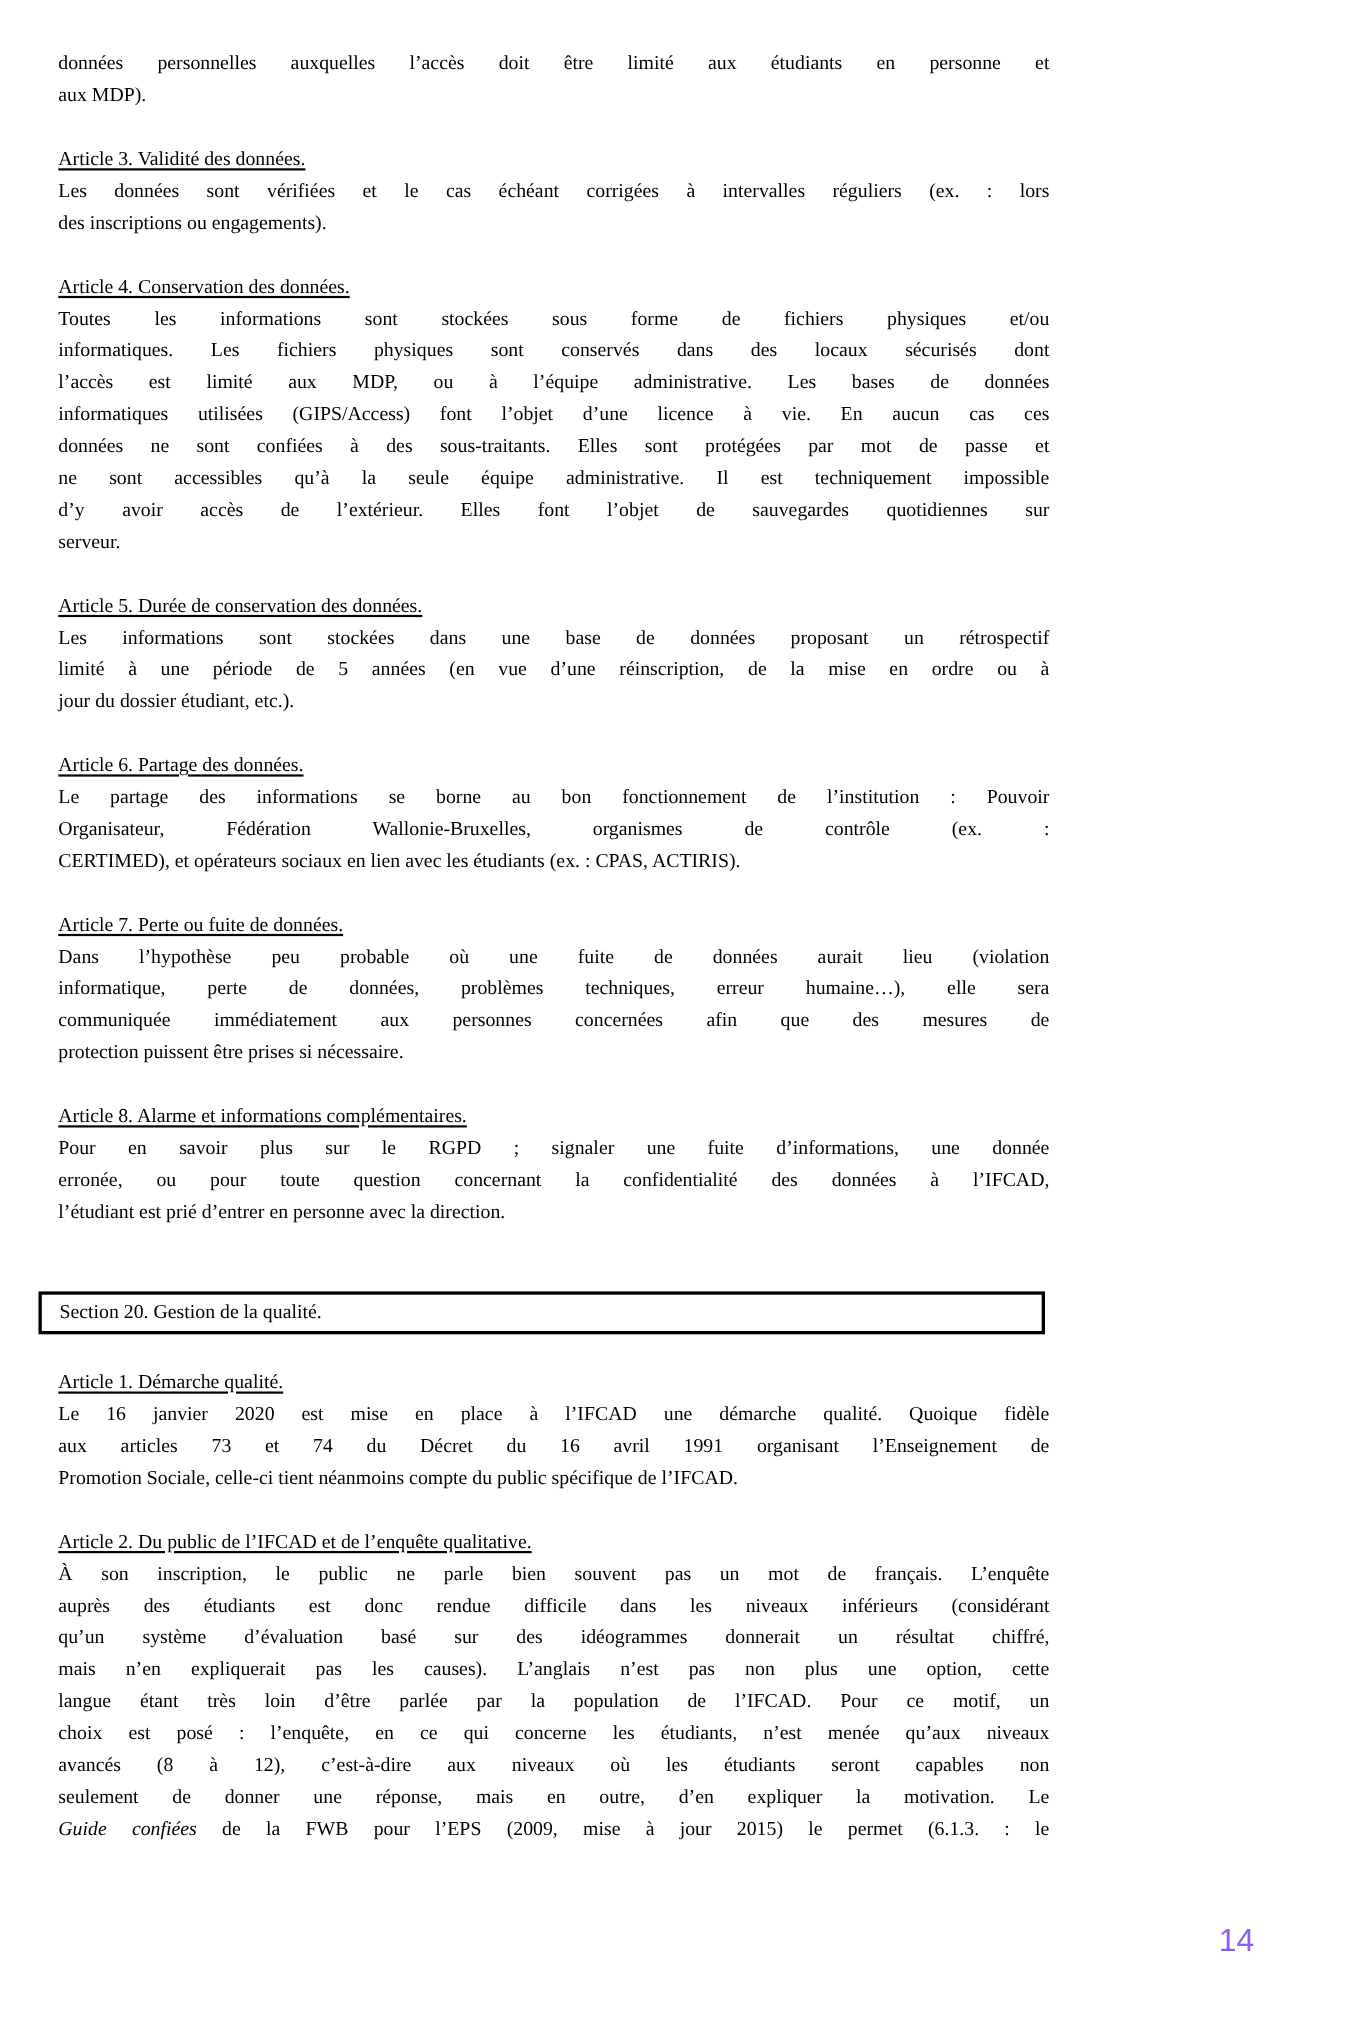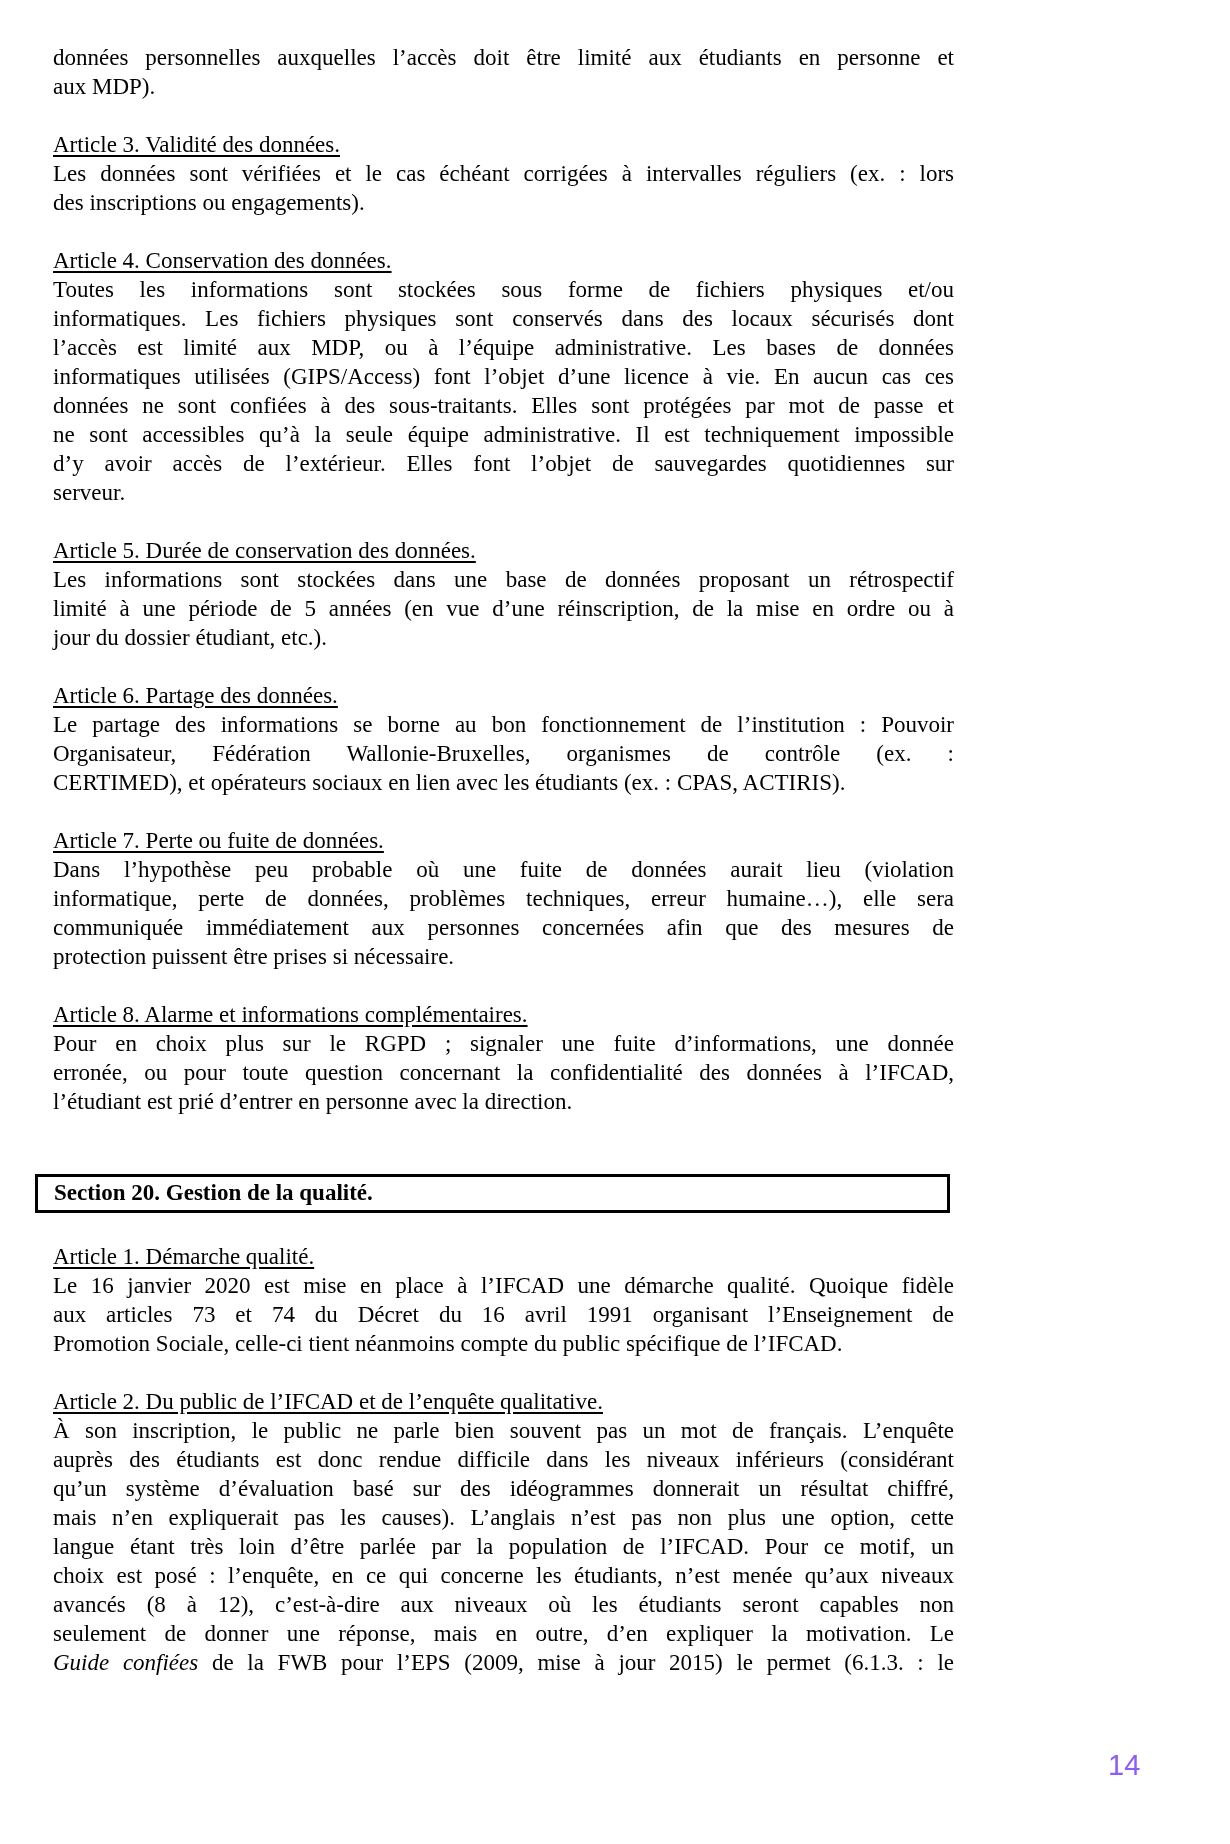--- a/index.html
+++ b/index.html
@@ -13,21 +13,21 @@
   .page {
     position: relative;
     width: 1230px; height: 1844px;
     background: #ffffff;
     overflow: hidden;
   }
   .text-column {
     position: absolute;
     left: 53px; top: 43px;
     width: 901px;
-    font-size: 23px;
+    font-size: 18px;
     line-height: 29px;
   }
   .line {
     height: 29px;
     text-align: justify;
     text-align-last: justify;
     text-justify: inter-word;
     white-space: nowrap;
   }
   .line.natural {
@@ -39,21 +39,21 @@
     text-decoration-thickness: 2px;
     text-underline-offset: 3px;
   }
   .italic { font-style: italic; }
   .gap { width: 100%; }
   .section-box {
     width: 915px;
     margin-left: -18px;
     border: 3px solid #000000;
     padding: 1px 8px 3px 16px;
-    font-weight: bold;
+    font-weight: normal;
     line-height: 29px;
   }
   .page-number {
     position: absolute;
     left: 1108px; top: 1751px;
     font-family: "Liberation Sans", sans-serif;
     font-size: 29px;
     line-height: 1;
     color: #8b5cf6;
   }
@@ -103,21 +103,21 @@
       <div class="line natural heading">Article 7. Perte ou fuite de données.</div>
       <div class="paragraph">
         <div class="line">Dans l’hypothèse peu probable où une fuite de données aurait lieu (violation</div>
         <div class="line">informatique, perte de données, problèmes techniques, erreur humaine…), elle sera</div>
         <div class="line">communiquée immédiatement aux personnes concernées afin que des mesures de</div>
         <div class="line natural">protection puissent être prises si nécessaire.</div>
       </div>
       <div class="gap" style="height: 29px;"></div>
       <div class="line natural heading">Article 8. Alarme et informations complémentaires.</div>
       <div class="paragraph">
-        <div class="line">Pour en choix plus sur le RGPD ; signaler une fuite d’informations, une donnée</div>
+        <div class="line">Pour en savoir plus sur le RGPD ; signaler une fuite d’informations, une donnée</div>
         <div class="line">erronée, ou pour toute question concernant la confidentialité des données à l’IFCAD,</div>
         <div class="line natural">l’étudiant est prié d’entrer en personne avec la direction.</div>
       </div>
       <div class="gap" style="height: 58px;"></div>
       <div class="section-box"><span>Section 20. Gestion de la qualité.</span></div>
       <div class="gap" style="height: 29px;"></div>
       <div class="line natural heading">Article 1. Démarche qualité.</div>
       <div class="paragraph">
         <div class="line">Le 16 janvier 2020 est mise en place à l’IFCAD une démarche qualité. Quoique fidèle</div>
         <div class="line">aux articles 73 et 74 du Décret du 16 avril 1991 organisant l’Enseignement de</div>

